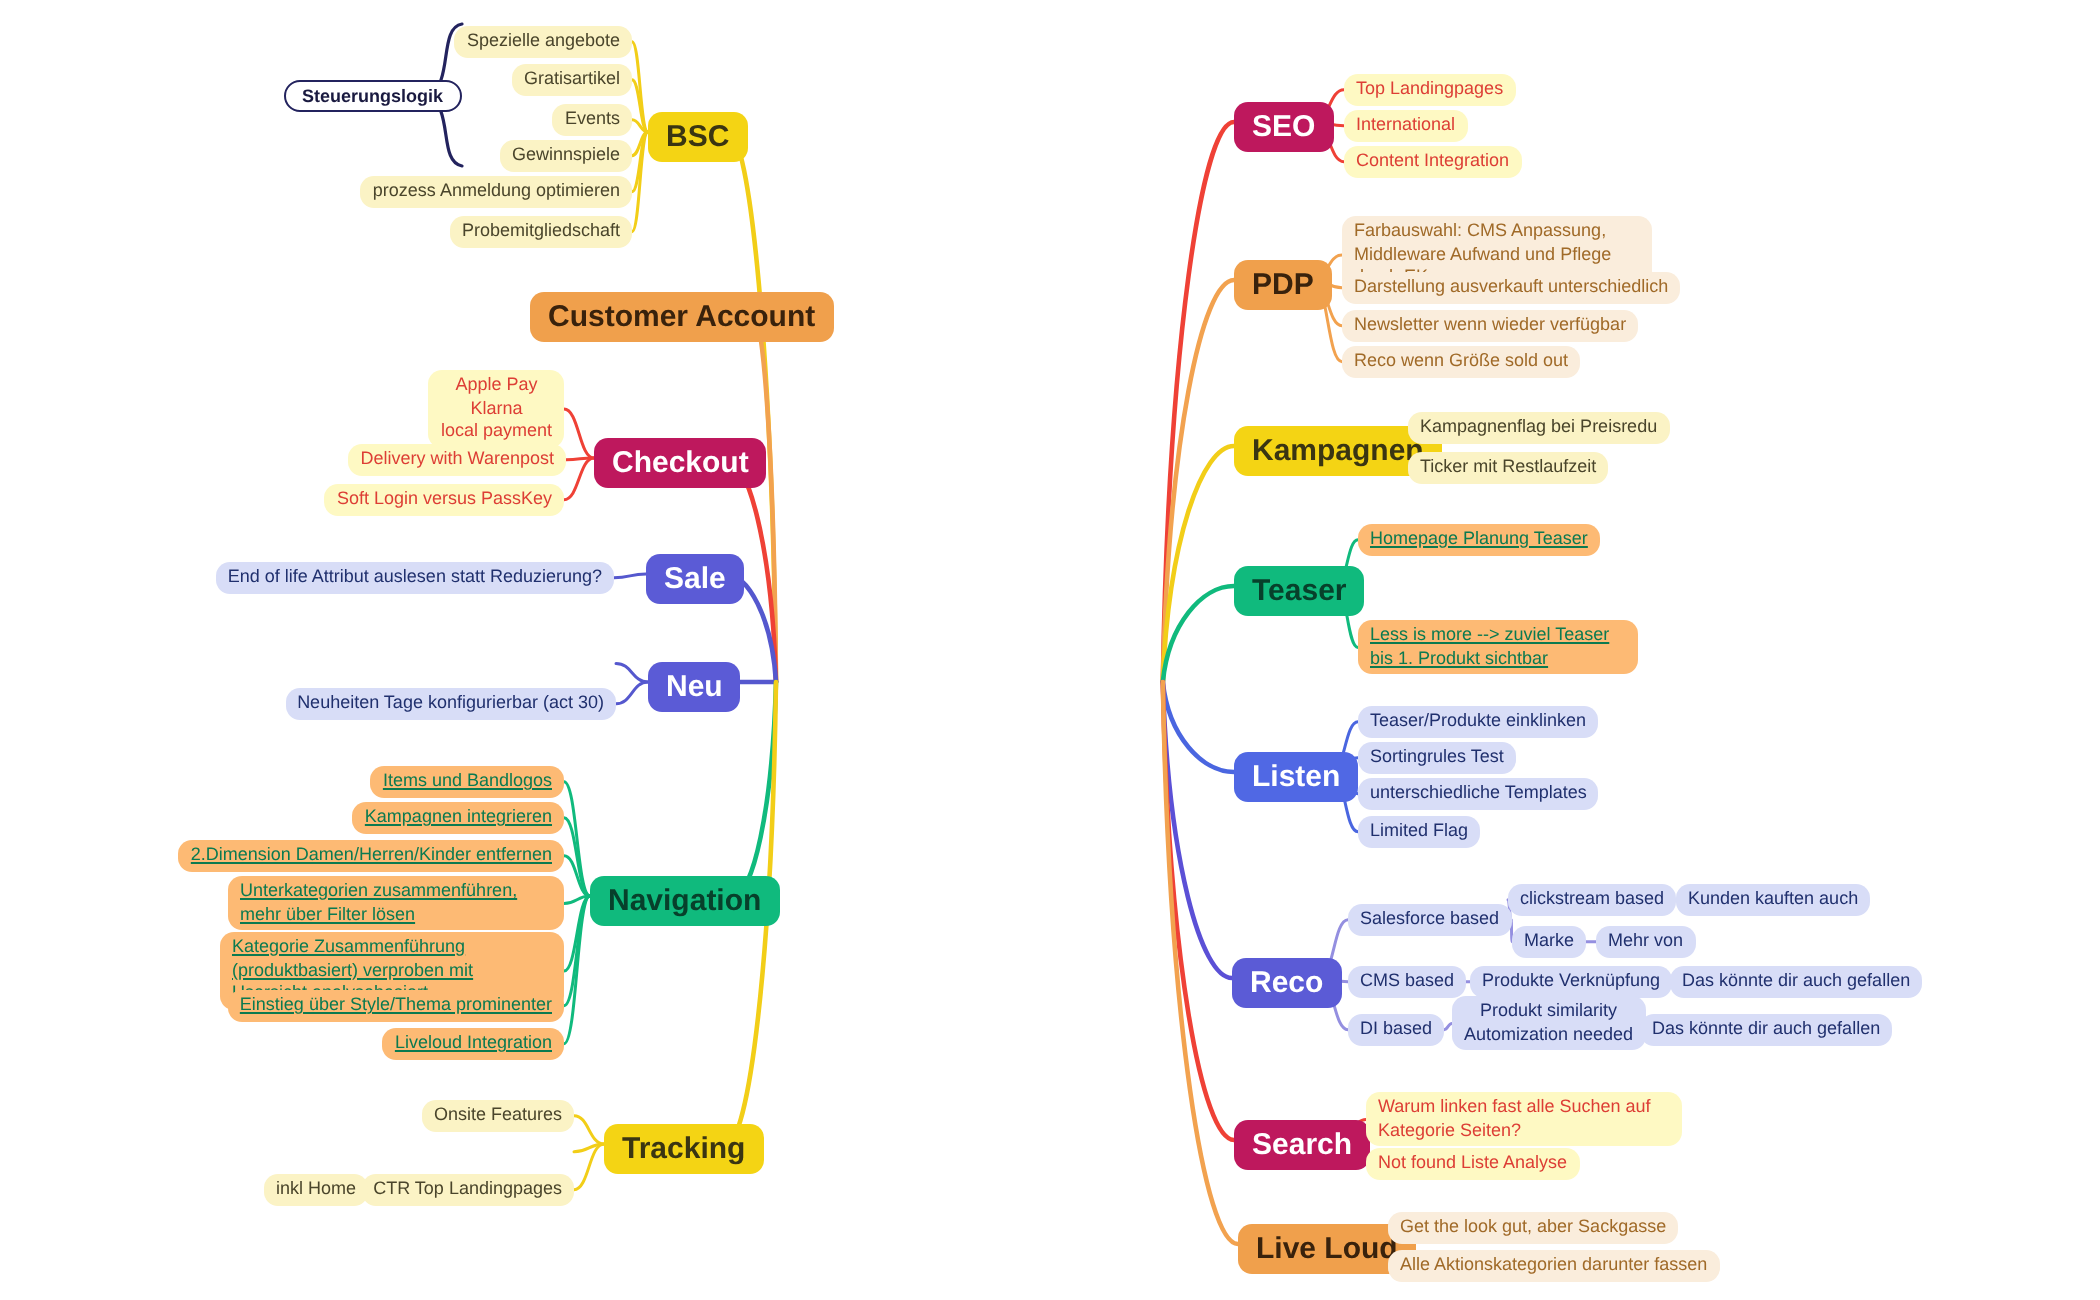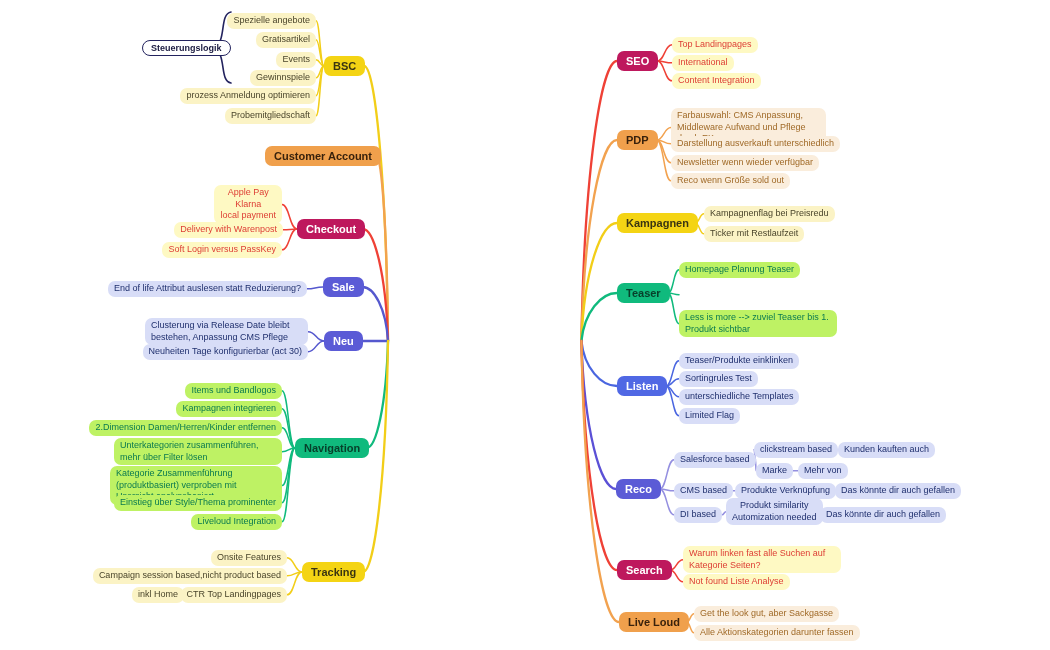--- a/index.html
+++ b/index.html
@@ -1,36 +1,36 @@
 <!DOCTYPE html>
 <html><head>
 <meta charset="utf-8">
 <style>
   html,body{margin:0;padding:0;background:#fff;}
   #canvas{position:relative;width:1050px;height:650px;background:#ffffff;
           font-family:"Liberation Sans",sans-serif;overflow:hidden;}
   svg.layer{position:absolute;left:0;top:0;pointer-events:none;}
   .node{position:absolute;box-sizing:border-box;}
-  .main{padding:4px 9px;border-radius:7px;font-size:11px;font-weight:bold;white-space:nowrap;text-align:center;}
+  .main{padding:4px 9px;border-radius:7px;font-size:15px;font-weight:bold;white-space:nowrap;text-align:center;}
   .child{padding:2px 6px;border-radius:7px;font-size:9px;line-height:1.3;white-space:nowrap;}
   .wrap{white-space:normal;}
   .pre{white-space:pre-line;text-align:center;}
   .center-node{padding:7px 20px;border-radius:9px;background:#17172F;color:#ffffff;
                font-size:17px;font-weight:bold;white-space:nowrap;letter-spacing:.2px;}
   .m-yellow{background:#F4D414;color:#3A3512;}
   .m-orange{background:#F0A04C;color:#39220C;}
   .m-red{background:#be185d;color:#ffffff;}
   .m-indigo{background:#5B5BD6;color:#ffffff;}
   .m-blue{background:#5068E4;color:#ffffff;}
   .m-green{background:#10BA7D;color:#07402B;}
   .c-yellow{background:#FBF3C5;color:#4A452B;}
   .c-orange{background:#FAEDDC;color:#A06A28;}
   .c-pink{background:#fef9c3;color:#DD3E35;}
   .c-lav{background:#D8DDF7;color:#20306E;}
-  .c-green{background:#bef264;color:#0B7A50;}
+  .c-green{background:#fdba74;color:#0B7A50;text-decoration:underline;}
   .callout{background:#ffffff;border:1.5px solid #23235E;color:#1A1A40;border-radius:8px;
            padding:2px 8px;font-size:9px;font-weight:bold;white-space:nowrap;}
 </style>
 </head>
 <body>
 
 <div id="canvas">
 
   <svg id="edges" class="layer" width="1050" height="650" viewBox="0 0 1050 650">
       <path d="M 388 341 C 386.09375 176, 374.89453125 66, 364.171875 66" fill="none" stroke="#F2CE18" stroke-width="2.3" stroke-linecap="round"></path>
@@ -124,56 +124,54 @@
   <div class="node child c-pink pre" style="right:768px;top:185px">Apple Pay
 Klarna
 local payment</div>
   <div class="node child c-pink" style="right:767px;top:222px">Delivery with Warenpost</div>
   <div class="node child c-pink" style="right:768px;top:242px">Soft Login versus PassKey</div>
 
   <div class="node main m-indigo" id="n-sale" style="left:323px;top:277px">Sale</div>
   <div class="node child c-lav" style="right:743px;top:281px">End of life Attribut auslesen statt Reduzierung?</div>
 
   <div class="node main m-indigo" id="n-neu" style="left:324px;top:331px">Neu</div>
-  <div class="node child c-lav wrap" style="right:742px;top:318px;width:163px">Clusterung via Release Date bleibt bestehen, Anpassung CMS Pflege</div>
   <div class="node child c-lav" style="right:742px;top:344px">Neuheiten Tage konfigurierbar (act 30)</div>
 
   <div class="node main m-green" id="n-navigation" style="left:295px;top:438px">Navigation</div>
   <div class="node child c-green" style="right:768px;top:383px">Items und Bandlogos</div>
   <div class="node child c-green" style="right:768px;top:401px">Kampagnen integrieren</div>
   <div class="node child c-green" style="right:768px;top:420px">2.Dimension Damen/Herren/Kinder entfernen</div>
   <div class="node child c-green wrap" style="right:768px;top:438px;width:168px">Unterkategorien zusammenführen, mehr über Filter lösen</div>
   <div class="node child c-green wrap" style="right:768px;top:466px;width:172px">Kategorie Zusammenführung (produktbasiert) verproben mit Usersicht analysebasiert</div>
   <div class="node child c-green" style="right:768px;top:495px">Einstieg über Style/Thema prominenter</div>
   <div class="node child c-green" style="right:768px;top:514px">Liveloud Integration</div>
 
   <div class="node main m-yellow" id="n-tracking" style="left:302px;top:562px">Tracking</div>
   <div class="node child c-yellow" style="right:763px;top:550px">Onsite Features</div>
-  <div class="node child c-yellow" style="right:763px;top:568px">Campaign session based,nicht product based</div>
   <div class="node child c-yellow" id="n-ctr" style="right:763px;top:587px">CTR Top Landingpages</div>
   <div class="node child c-yellow" style="right:866px;top:587px">inkl Home</div>
 
   <div class="node main m-red" id="n-seo" style="left:617px;top:51px">SEO</div>
   <div class="node child c-pink" style="left:672px;top:37px">Top Landingpages</div>
   <div class="node child c-pink" style="left:672px;top:55px">International</div>
   <div class="node child c-pink" style="left:672px;top:73px">Content Integration</div>
 
   <div class="node main m-orange" id="n-pdp" style="left:617px;top:130px">PDP</div>
   <div class="node child c-orange wrap" style="left:671px;top:108px;width:155px">Farbauswahl: CMS Anpassung, Middleware Aufwand und Pflege durch EK</div>
   <div class="node child c-orange" style="left:671px;top:136px">Darstellung ausverkauft unterschiedlich</div>
   <div class="node child c-orange" style="left:671px;top:155px">Newsletter wenn wieder verfügbar</div>
   <div class="node child c-orange" style="left:671px;top:173px">Reco wenn Größe sold out</div>
 
   <div class="node main m-yellow" id="n-kampagnen" style="left:617px;top:213px">Kampagnen</div>
   <div class="node child c-yellow" style="left:704px;top:206px">Kampagnenflag bei Preisredu</div>
   <div class="node child c-yellow" style="left:704px;top:226px">Ticker mit Restlaufzeit</div>
 
   <div class="node main m-green" id="n-teaser" style="left:617px;top:283px">Teaser</div>
   <div class="node child c-green" style="left:679px;top:262px">Homepage Planung Teaser</div>
-  <div class="node child c-green wrap" style="left:679px;top:310px;width:158px">Less is more --&gt; zuviel Teaser bis 1. Produkt sichtbar</div>
+  <div class="node child c-green wrap" style="left:679px;top:310px;width:140px">Less is more --&gt; zuviel Teaser bis 1. Produkt sichtbar</div>
 
   <div class="node main m-blue" id="n-listen" style="left:617px;top:376px">Listen</div>
   <div class="node child c-lav" style="left:679px;top:353px">Teaser/Produkte einklinken</div>
   <div class="node child c-lav" style="left:679px;top:371px">Sortingrules Test</div>
   <div class="node child c-lav" style="left:679px;top:389px">unterschiedliche Templates</div>
   <div class="node child c-lav" style="left:679px;top:408px">Limited Flag</div>
 
   <div class="node main m-indigo" id="n-reco" style="left:616px;top:479px">Reco</div>
   <div class="node child c-lav" id="n-salesforce" style="left:674px;top:452px">Salesforce based</div>
   <div class="node child c-lav" id="n-clickstream" style="left:754px;top:442px">clickstream based</div>

